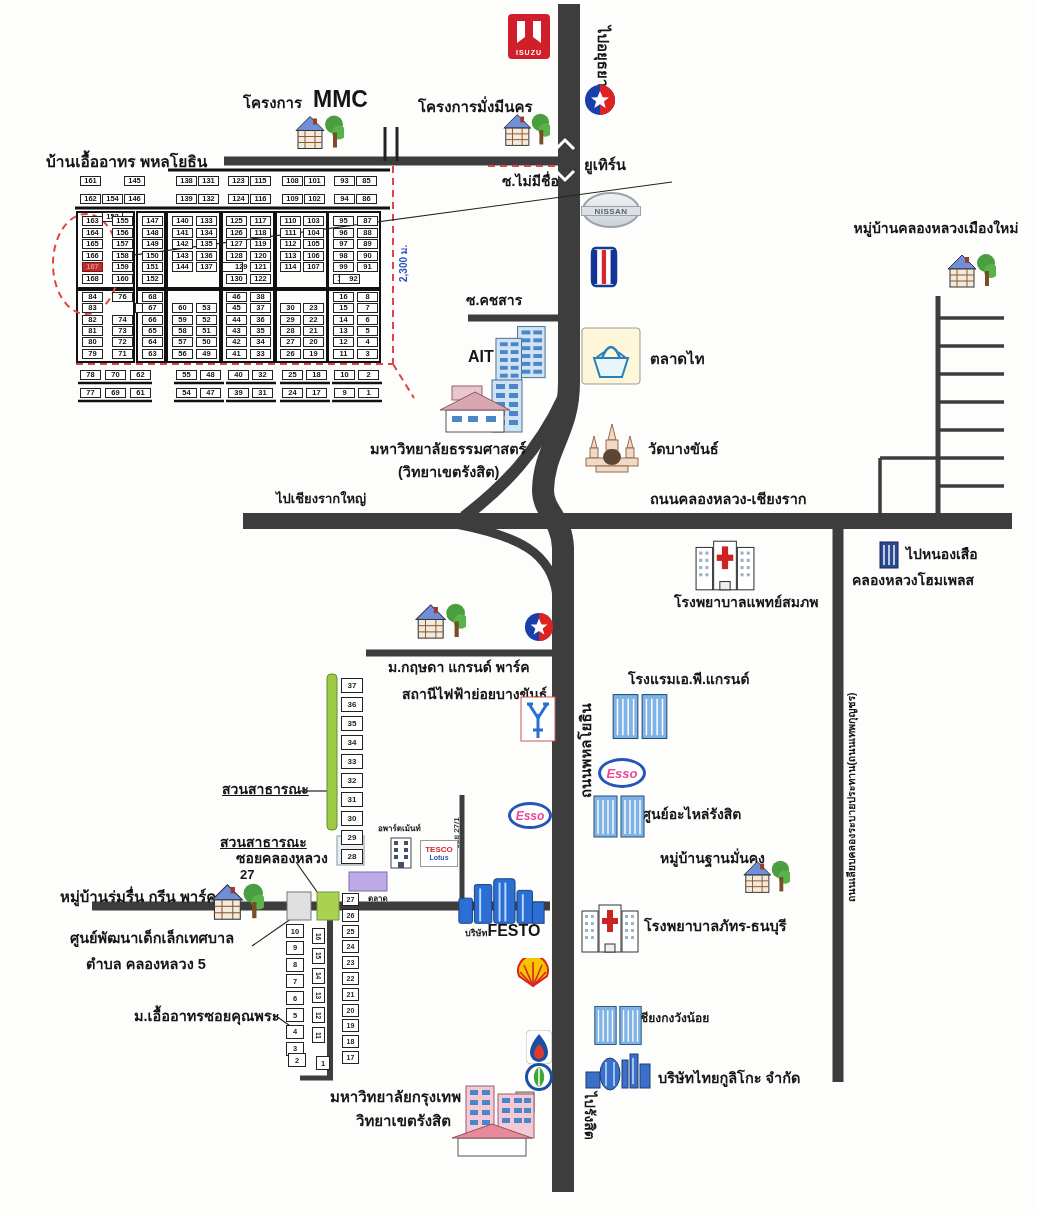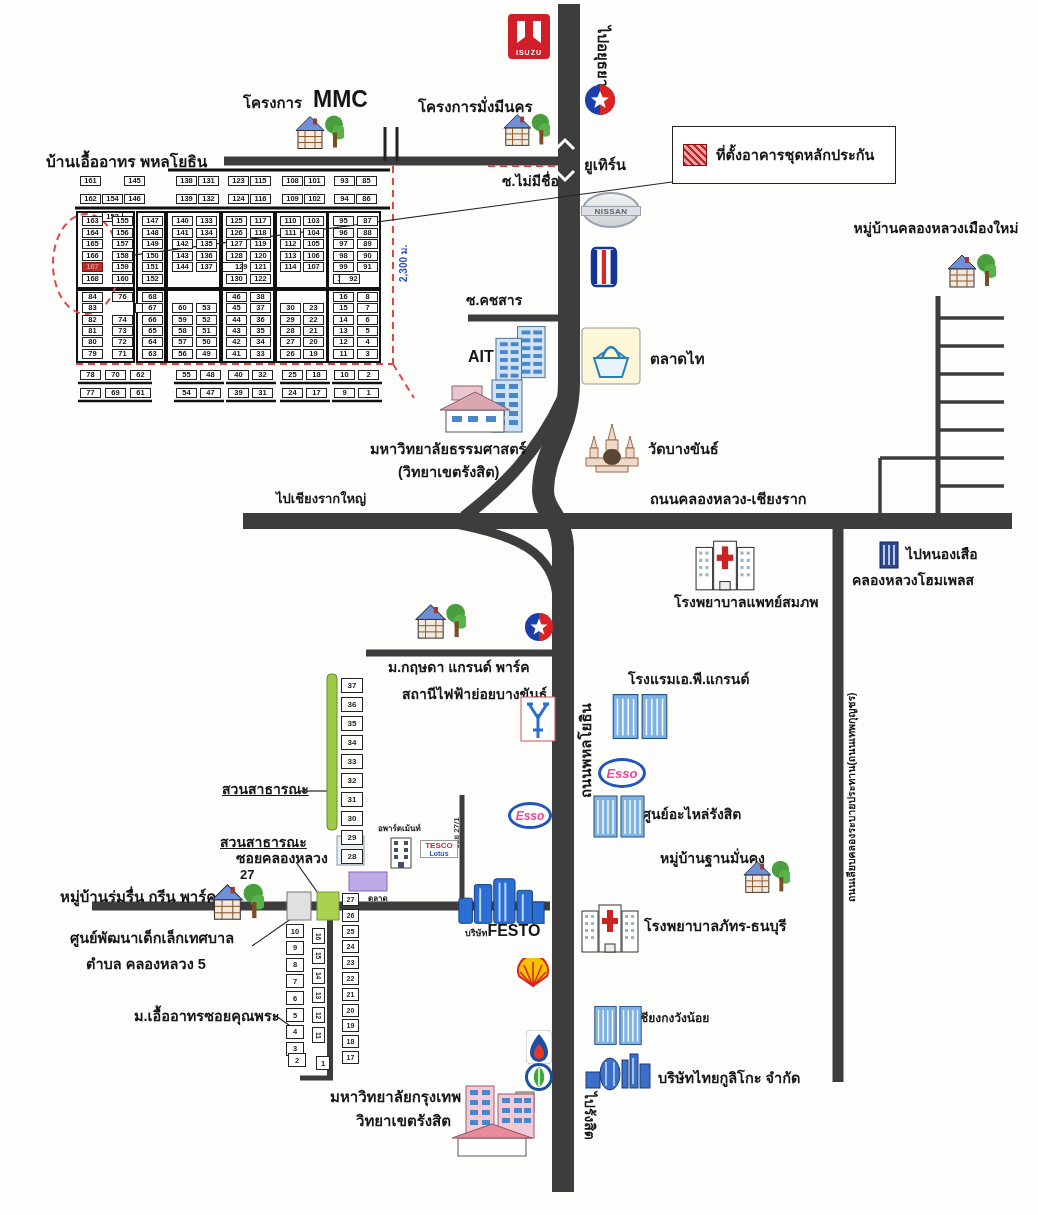--- a/index.html
+++ b/index.html
@@ -131,24 +131,20 @@
       <line x1="276" y1="1016" x2="296" y2="1030"></line>
     </g>
 
     <rect x="327" y="674" width="10" height="156" rx="4" fill="#9ecb45" stroke="#5f8f2f"></rect>
     <rect x="317" y="892" width="22" height="28" fill="#aad14f" stroke="#6f9a3c"></rect>
     <rect x="287" y="892" width="24" height="28" fill="#e0e0e0" stroke="#777"></rect>
     <rect x="337" y="836" width="27" height="29" fill="#e8eef2" stroke="#8a9aa6"></rect>
     <rect x="349" y="872" width="38" height="19" fill="#beaae6" stroke="#7e6ab0"></rect>
   </svg>
 
-  <div class="legend">
-    <span class="swatch"></span>
-    <span class="lbl" style="position:static;font-size:14.5px">ที่ตั้งอาคารชุดหลักประกัน</span>
-  </div>
 
   <div class="lbl" style="left:243px;top:94px;font-size:15px">โครงการ</div>
   <div class="lbl" style="left:313px;top:86px;font-size:23px">MMC</div>
   <div class="lbl" style="left:418px;top:98px;font-size:15px">โครงการมั่งมีนคร</div>
   <div class="lbl rot90" style="left:612px;top:26px;font-size:15px">ไปอยุธยา</div>
   <div class="lbl" style="left:584px;top:156px;font-size:15px">ยูเทิร์น</div>
   <div class="lbl" style="left:502px;top:173px;font-size:14px">ซ.ไม่มีชื่อ</div>
   <div class="lbl" style="left:46px;top:153px;font-size:15.5px">บ้านเอื้ออาทร พหลโยธิน</div>
   <div class="lbl rotm90" style="left:398px;top:282px;font-size:10px;color:#3050c0">2,300 ม.</div>
   <div class="lbl" style="left:466px;top:292px;font-size:14px">ซ.คชสาร</div>
@@ -198,21 +194,21 @@
   </div>
   <div class="nissan" style="left:582px;top:192px;width:58px;height:36px">
     <span class="bar">NISSAN</span>
   </div>
   <div class="esso" style="left:598px;top:758px;width:48px;height:30px;font-size:13px">
       <span>Esso</span>
     </div>
   <div class="esso" style="left:508px;top:802px;width:44px;height:27px;font-size:12px">
       <span>Esso</span>
     </div>
-  <div class="tesco" style="left:420px;top:840px;width:38px;height:18px">
+  <div class="tesco" style="left:420px;top:840px;width:38px;height:27px">
     <span class="t1">TESCO</span>
     <span class="t2">Lotus</span>
   </div>
 
 <div class="icon" style="left: 292px; top: 110px; width: 52px; height: 45px;">
       <svg viewBox="0 0 52 44">
         <circle cx="42" cy="14" r="9" fill="#4a9e3f"></circle>
         <circle cx="47" cy="22" r="7" fill="#58b44a"></circle>
         <rect x="41" y="22" width="4" height="15" fill="#7a4d26"></rect>
         <polygon points="4,20 18,6 32,20" fill="#6f8fd8" stroke="#334"></polygon>

